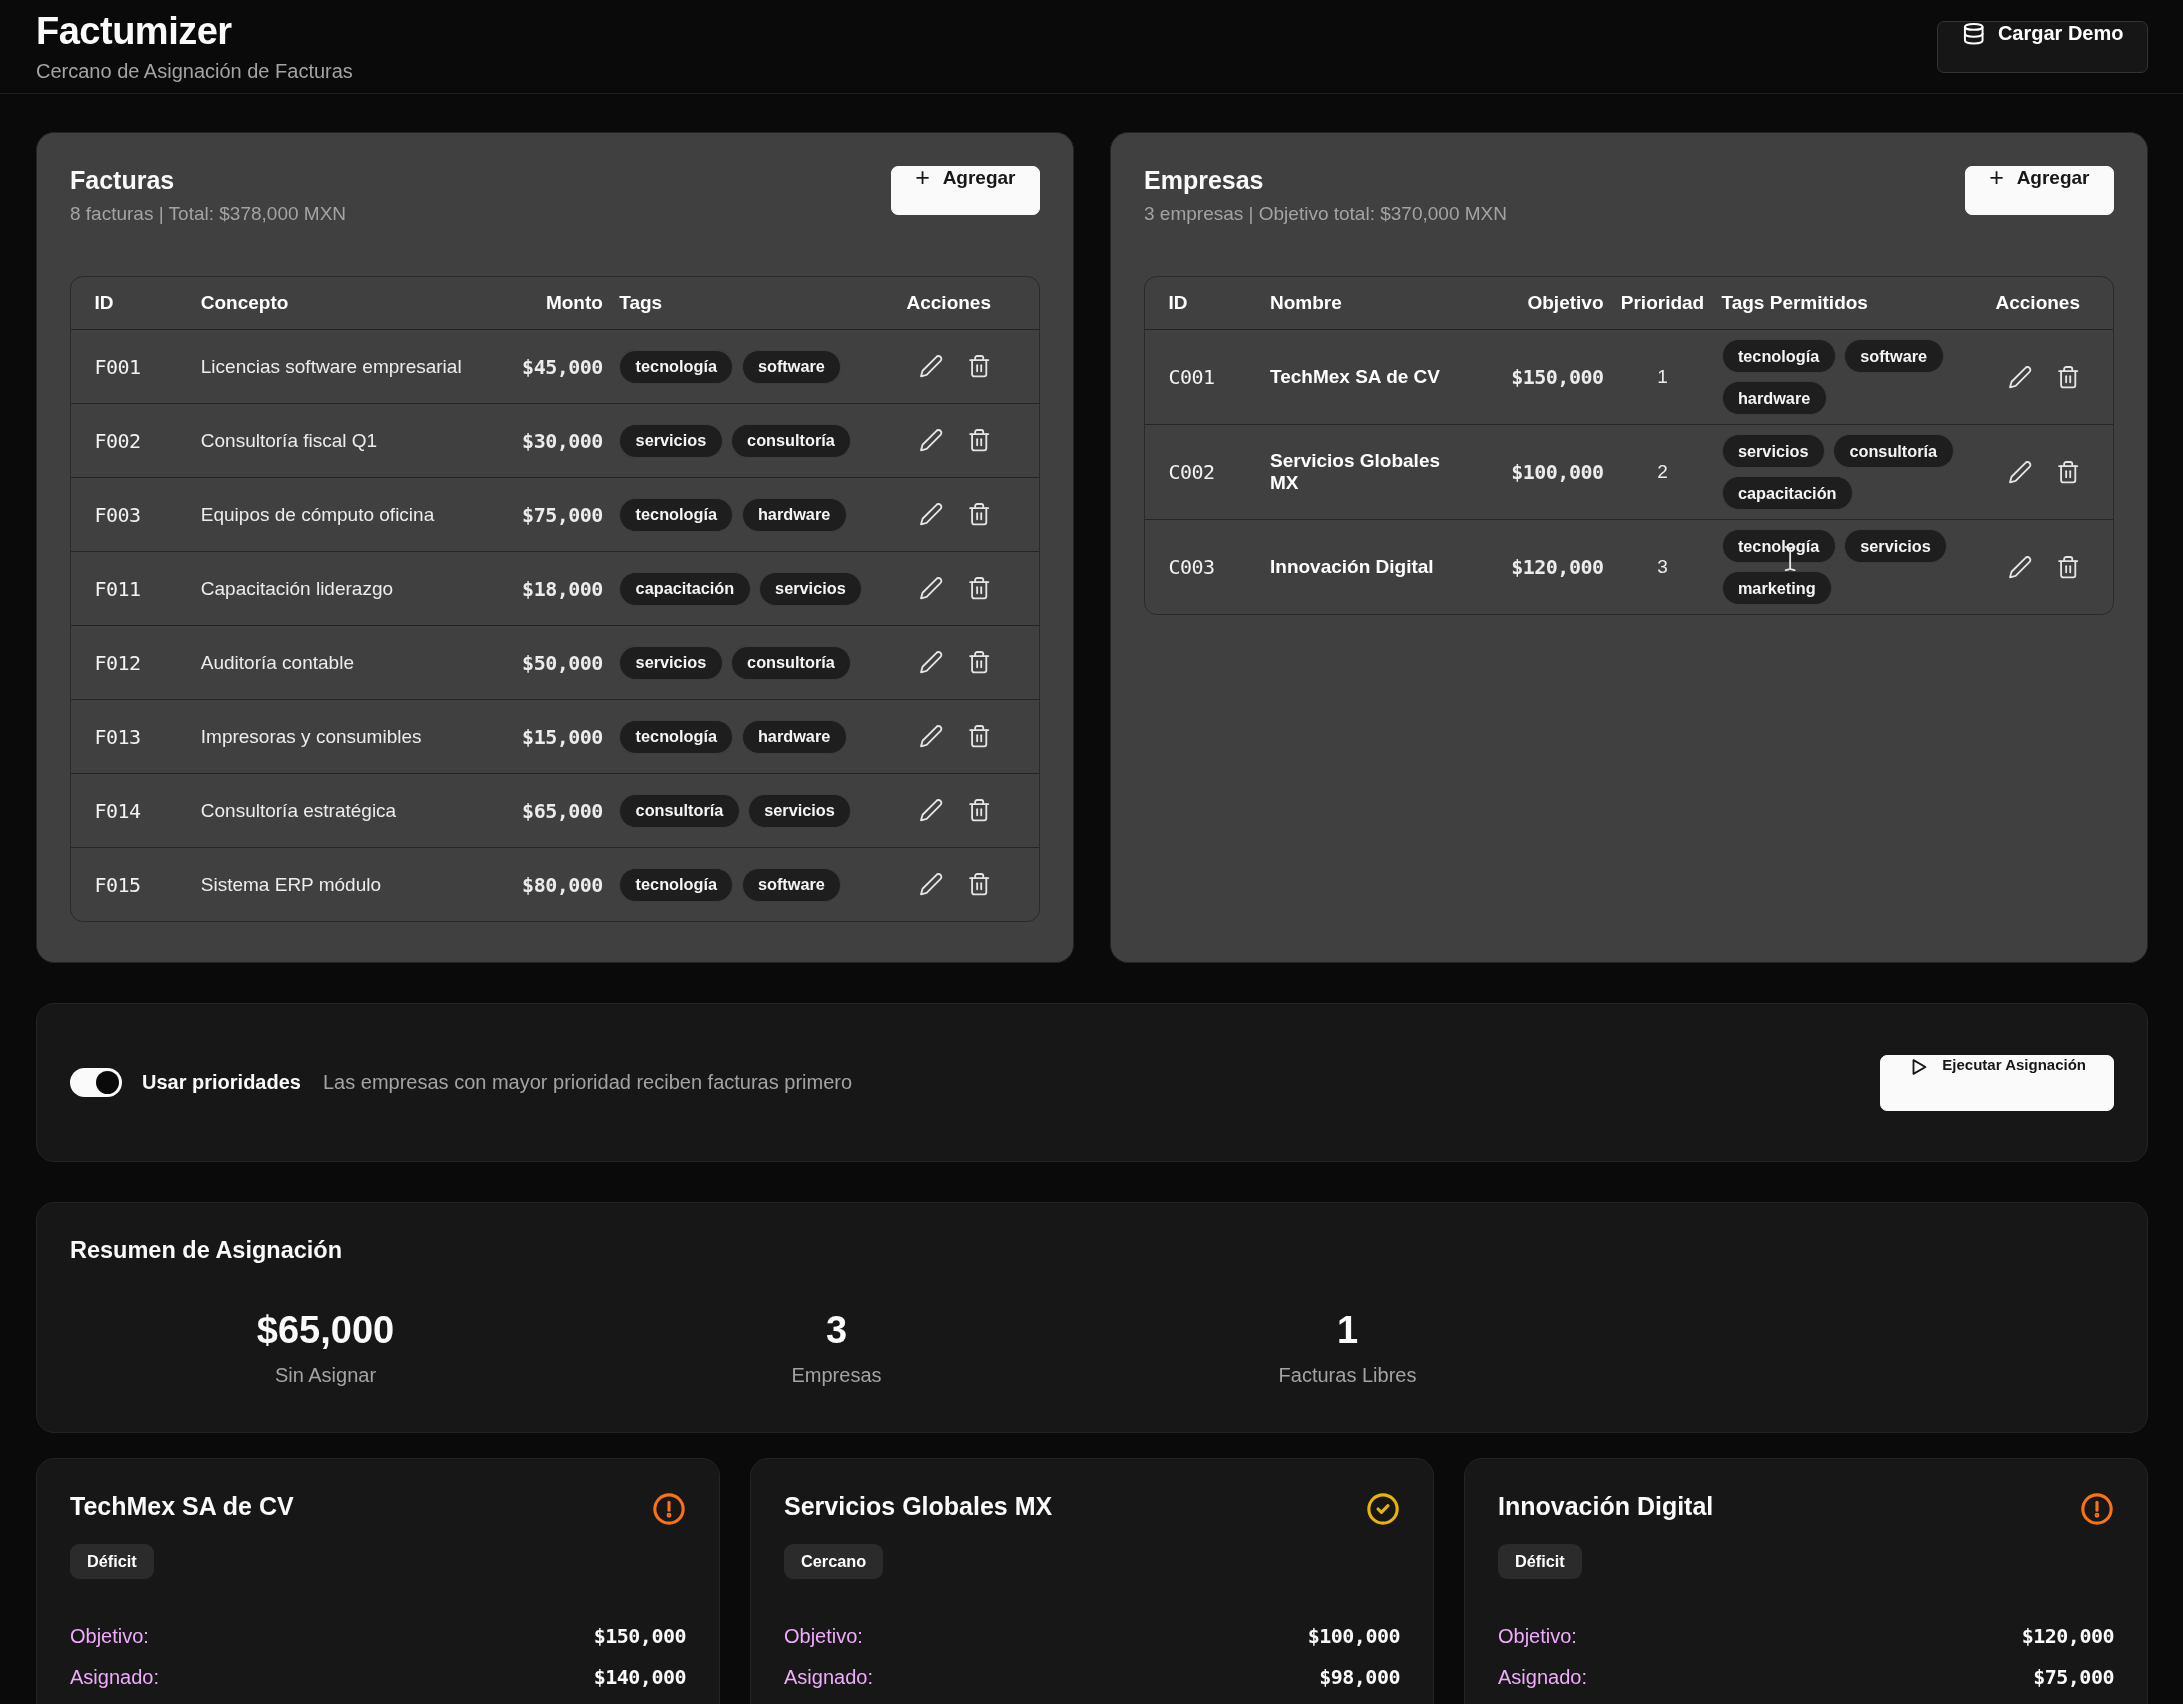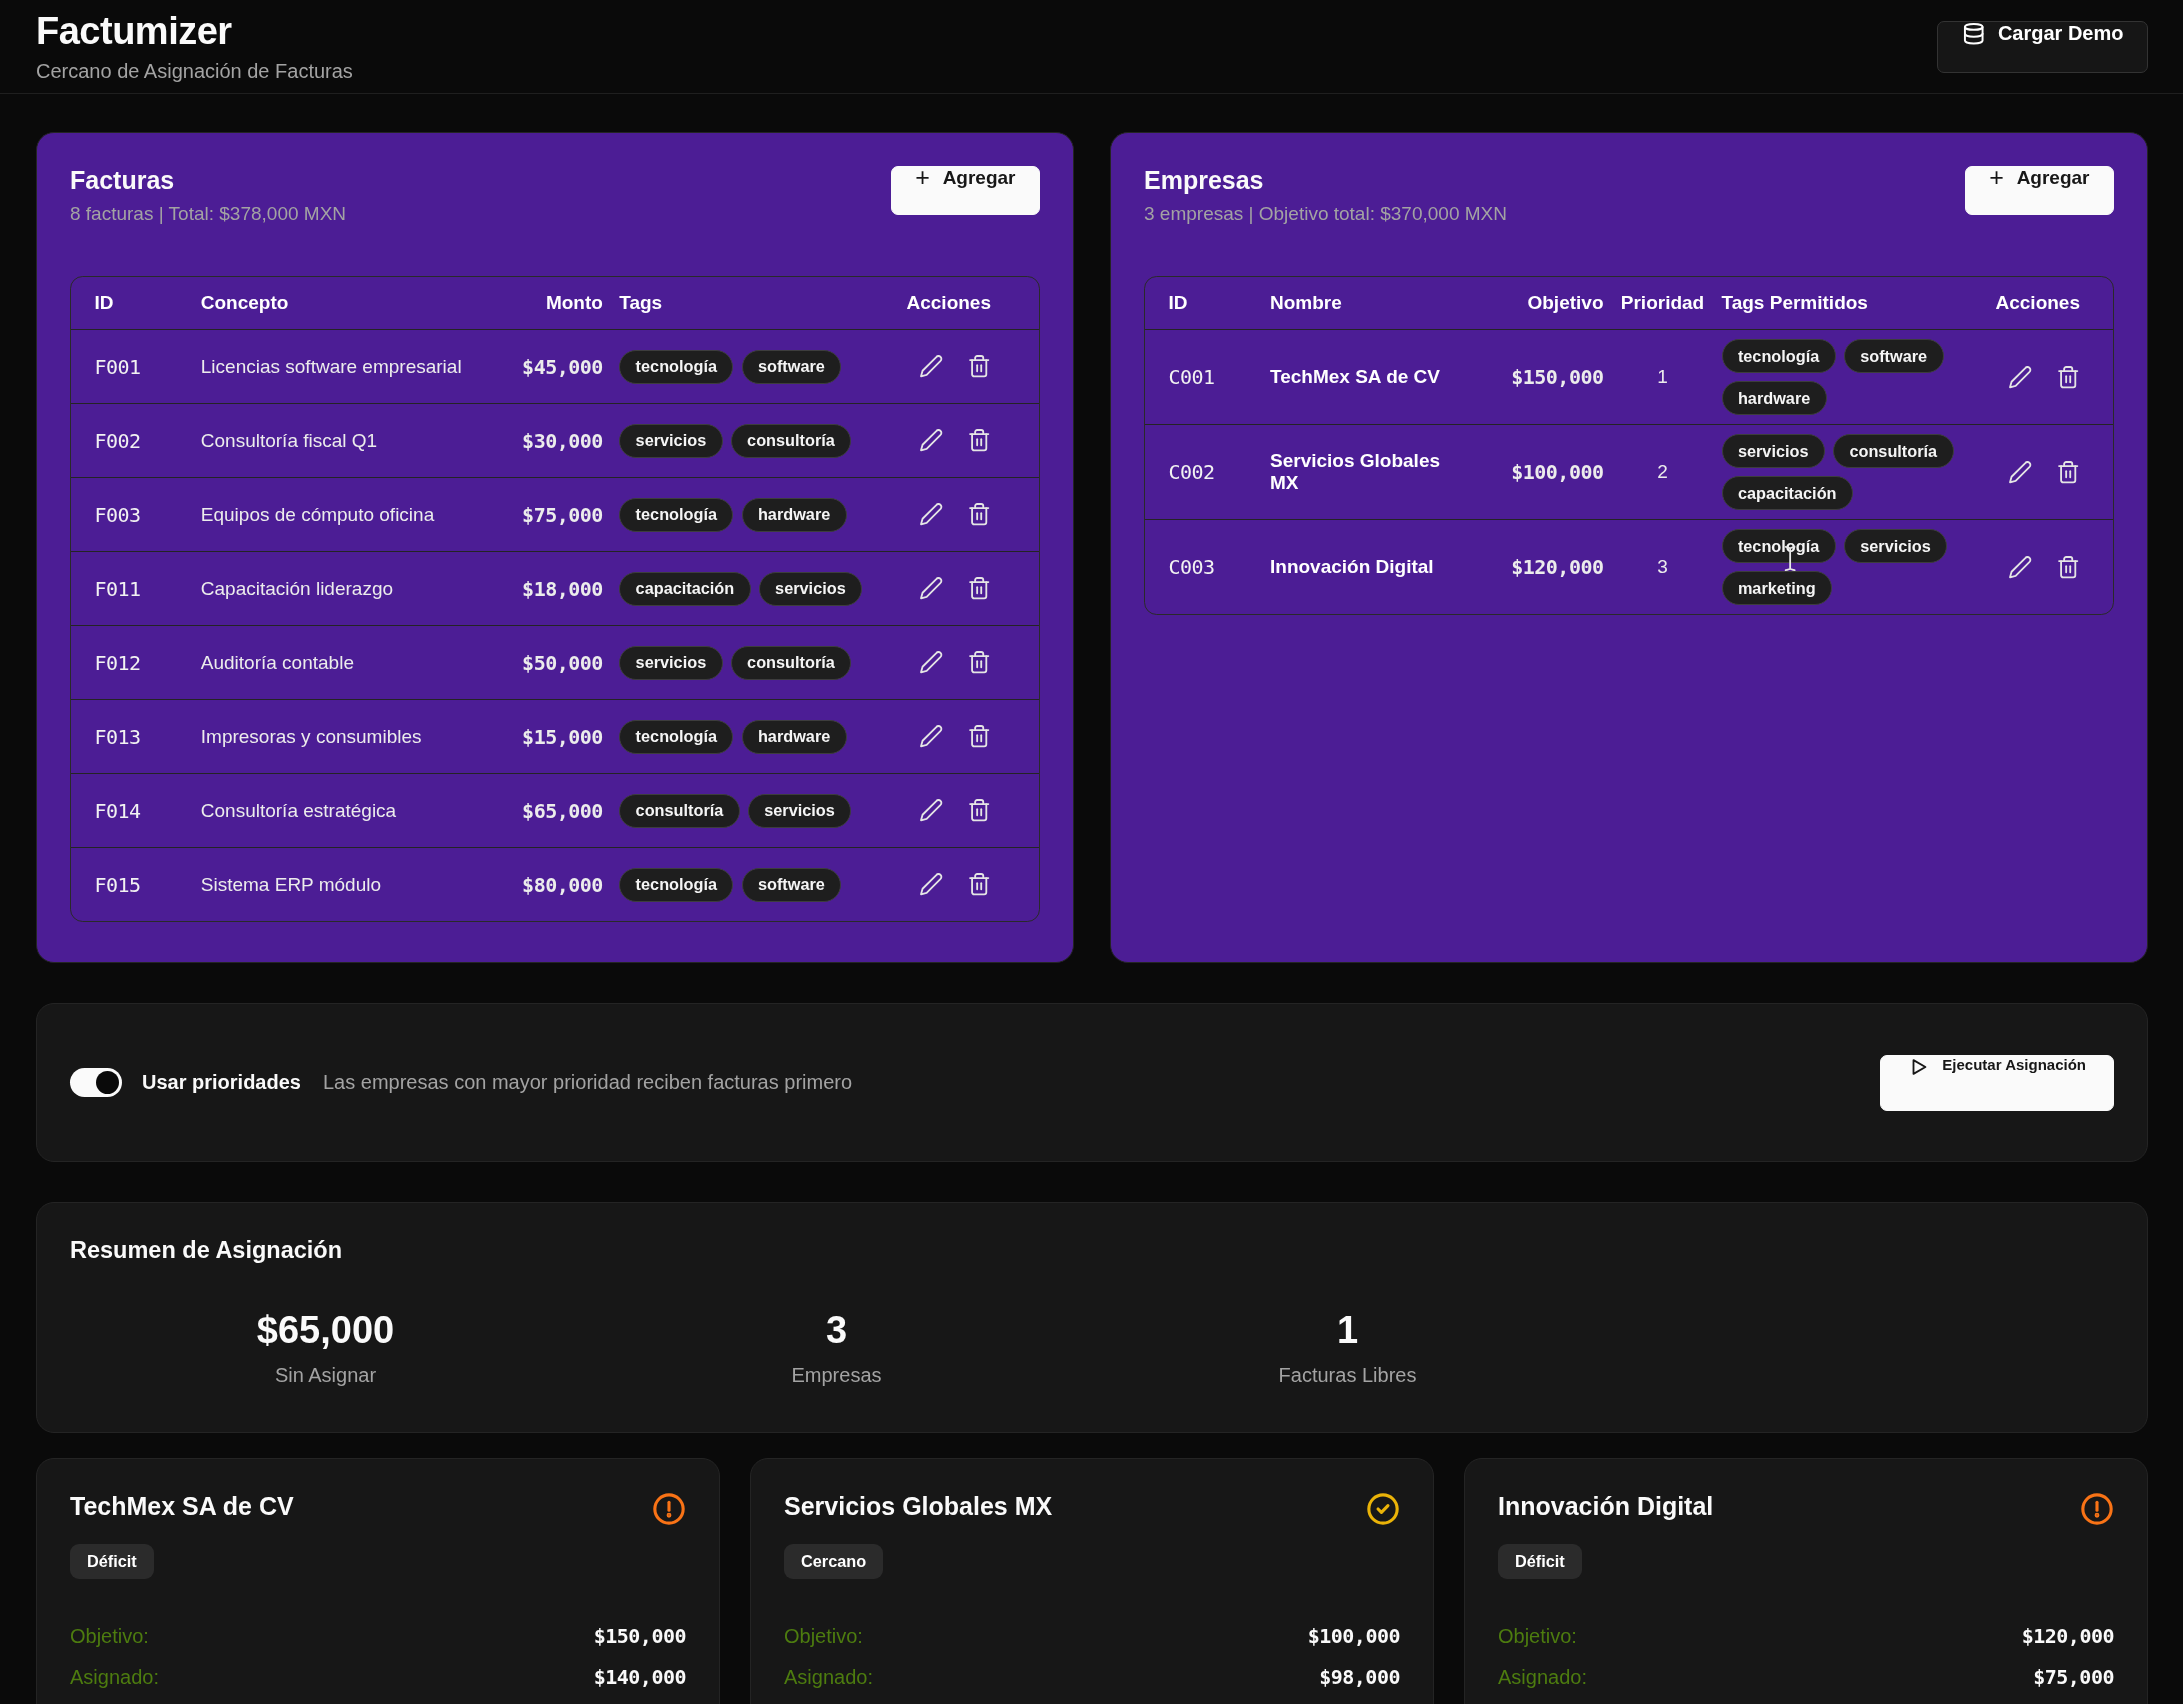--- a/index.html
+++ b/index.html
@@ -26,21 +26,21 @@
   .btn-light { background:#fafafa; border:0.9px solid #fafafa; color:#171717;
                height:49px; padding:0 23.5px; font-size:19px; font-weight:600; }
   .btn-light.large { height:56px; padding:0 27px; font-size:15px; }
   .plus { font-size:25px; font-weight:400; line-height:1; margin-top:-1.8px; }
   .icn svg { display:block; }
 
   main { padding:0 36px; }
 
   
   .panels { display:flex; gap:36px; margin-top:38px; align-items:stretch; }
-  .panel { flex:1; background:#4c1d95; border:0.9px solid #242424; border-radius:18px;
+  .panel { flex:1; background:#404040; border:0.9px solid #242424; border-radius:18px;
            padding:33px 33px 40px; }
   .panel-head { display:flex; justify-content:space-between; align-items:flex-start; }
   .panel-title { font-size:25px; font-weight:700; }
   .panel-sub { font-size:19px; color:#a3a3a3; margin-top:8.1px; }
 
   .table { margin-top:51px; border:0.9px solid #2a2a2a; border-radius:12.7px; overflow:hidden; }
   .tgrid { display:grid; align-items:center; padding:0 23.5px; }
   .ftable .tgrid { grid-template-columns:90px 1fr 104px 271px 109px; gap:16.3px; }
   .etable .tgrid { grid-template-columns:87px 201px 118px 89px 1fr 94px; gap:14.5px; }
   .thead { height:52px; font-size:19px; font-weight:700; color:#fff; }
@@ -87,21 +87,21 @@
   .card { background:#171717; border:0.9px solid #242424; border-radius:18px;
           padding:33px; min-height:362px; }
   .card-head { display:flex; justify-content:space-between; align-items:flex-start; }
   .card-title { font-size:25px; font-weight:700; }
   .status-icn svg { display:block; }
   .badge { display:inline-block; margin-top:18px; background:#2b2b2b; border-radius:9px;
            padding:8.1px 17px; font-size:16.3px; font-weight:700; color:#fff; }
   .card-rows { margin-top:45px; }
   .crow { display:flex; justify-content:space-between; align-items:center; margin-top:17px; }
   .crow:first-child { margin-top:0; }
-  .crow .lbl { font-size:20px; color:#4d7c0f; }
+  .crow .lbl { font-size:20px; color:#f0abfc; }
   .crow .val { font-size:20px; font-weight:600; }
 
   .text-cursor { position:absolute; left:1782px; top:545px; pointer-events:none; }
 </style>
 </head>
 <body>
 
 <header class="app-header">
   <div>
     <h1>Factumizer</h1>

